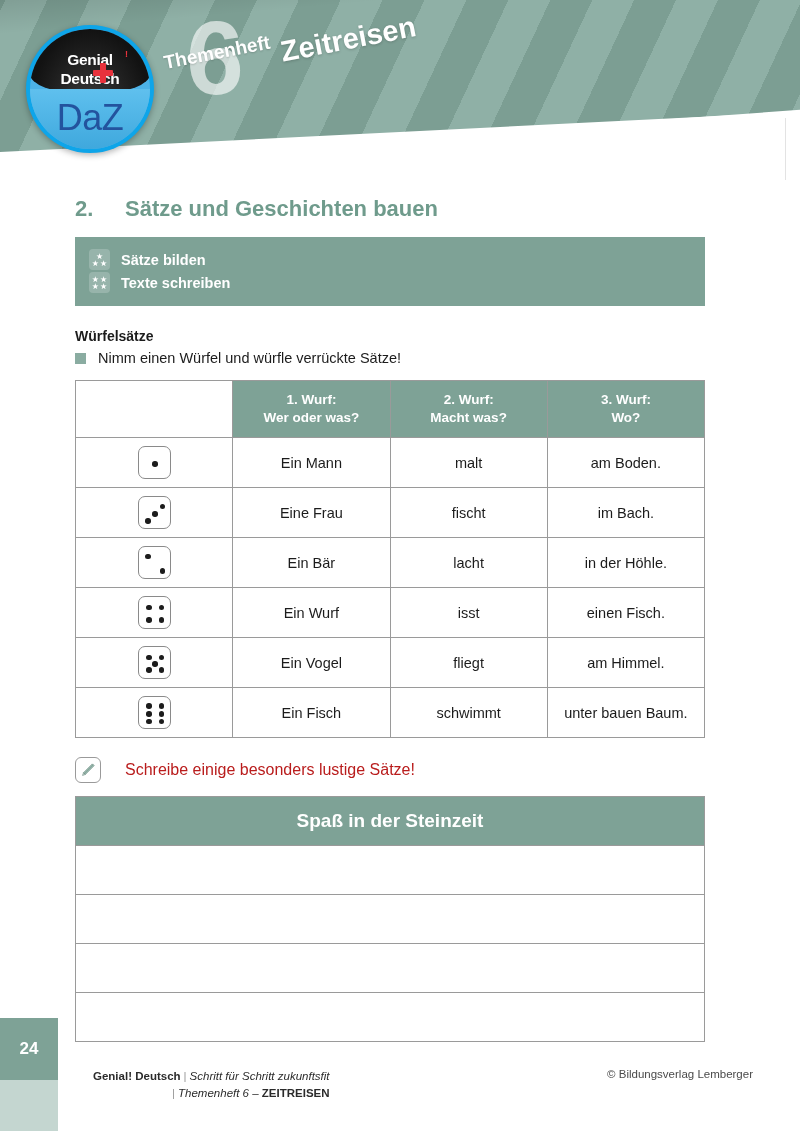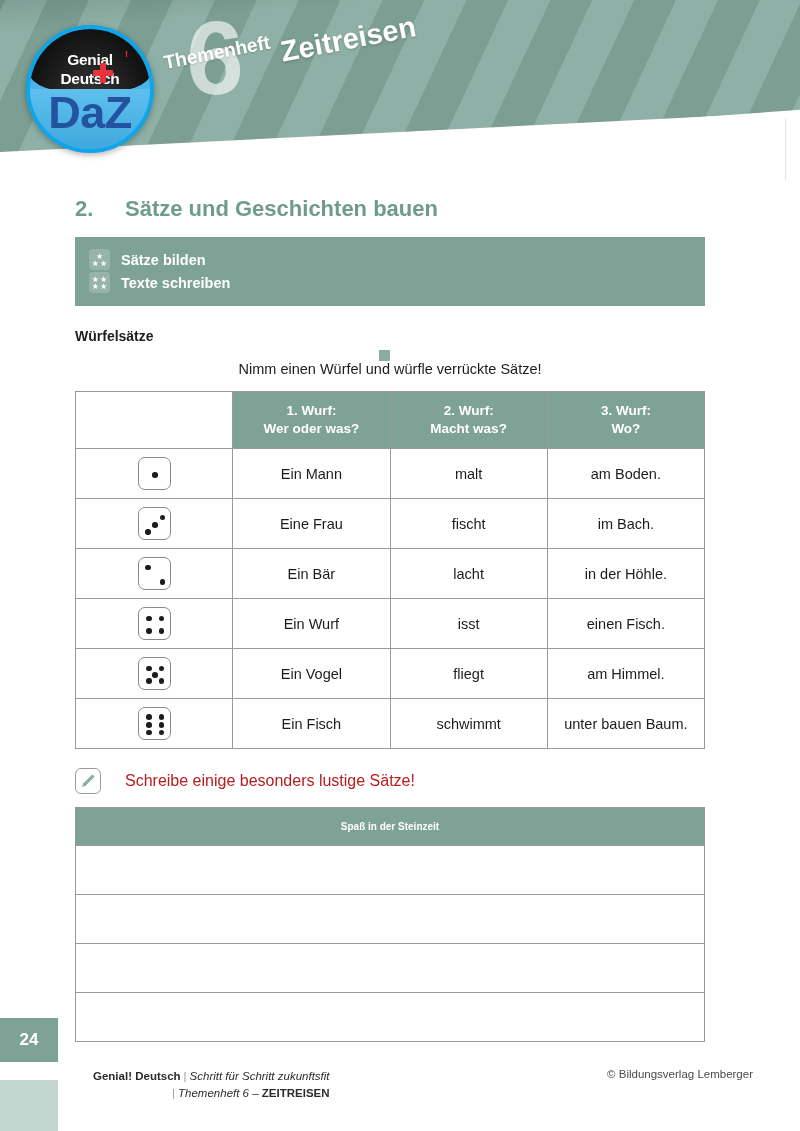--- a/index.html
+++ b/index.html
@@ -162,22 +162,22 @@
     font-size: 9px;
     color: #e8323c;
     font-weight: bold;
     z-index: 5;
   }
   .logo-daz {
     position: absolute;
     bottom: 10px; left: 0;
     width: 100%;
     text-align: center;
-    font-size: 45px;
-    font-weight: bold;
+    font-size: 36px;
+    font-weight: normal;
     color: #23539e;
     z-index: 3;
     letter-spacing: -0.5px;
   }
 
   
   .right-rule {
     position: absolute;
     right: 14px;
     top: 118px;
@@ -185,21 +185,21 @@
     height: 62px;
     background: #e3e3e3;
   }
 
   
   .page-num-block {
     position: absolute;
     left: 0;
     top: 1018px;
     width: 58px;
-    height: 44px;
+    height: 62px;
     background: #7ea296;
     color: #ffffff;
     font-size: 17px;
     font-weight: bold;
     display: flex;
     align-items: center;
     justify-content: center;
   }
   .left-light-block {
     position: absolute;
@@ -264,21 +264,20 @@
   .subheading {
     font-size: 14px;
     font-weight: bold;
     color: #1c1c1c;
     margin-bottom: 6px;
   }
   .instruction-row {
     display: flex;
     align-items: center;
     margin-bottom: 14px;
-    flex-direction: column;
   }
   .bullet-square {
     width: 11px; height: 11px;
     background: #8aaca1;
     margin-right: 12px;
     flex: 0 0 auto;
   }
   .instruction-text {
     font-size: 14.5px;
     color: #1c1c1c;
@@ -353,21 +352,21 @@
 
   
   table.write-table {
     width: 630px;
     border-collapse: collapse;
     table-layout: fixed;
   }
   table.write-table th {
     background: #7ea296;
     color: #ffffff;
-    font-size: 10px;
+    font-size: 19px;
     font-weight: bold;
     padding: 13px 8px;
     border: 1px solid #9a9a9a;
   }
   table.write-table td {
     border: 1px solid #9a9a9a;
     height: 49px;
   }
 
   

